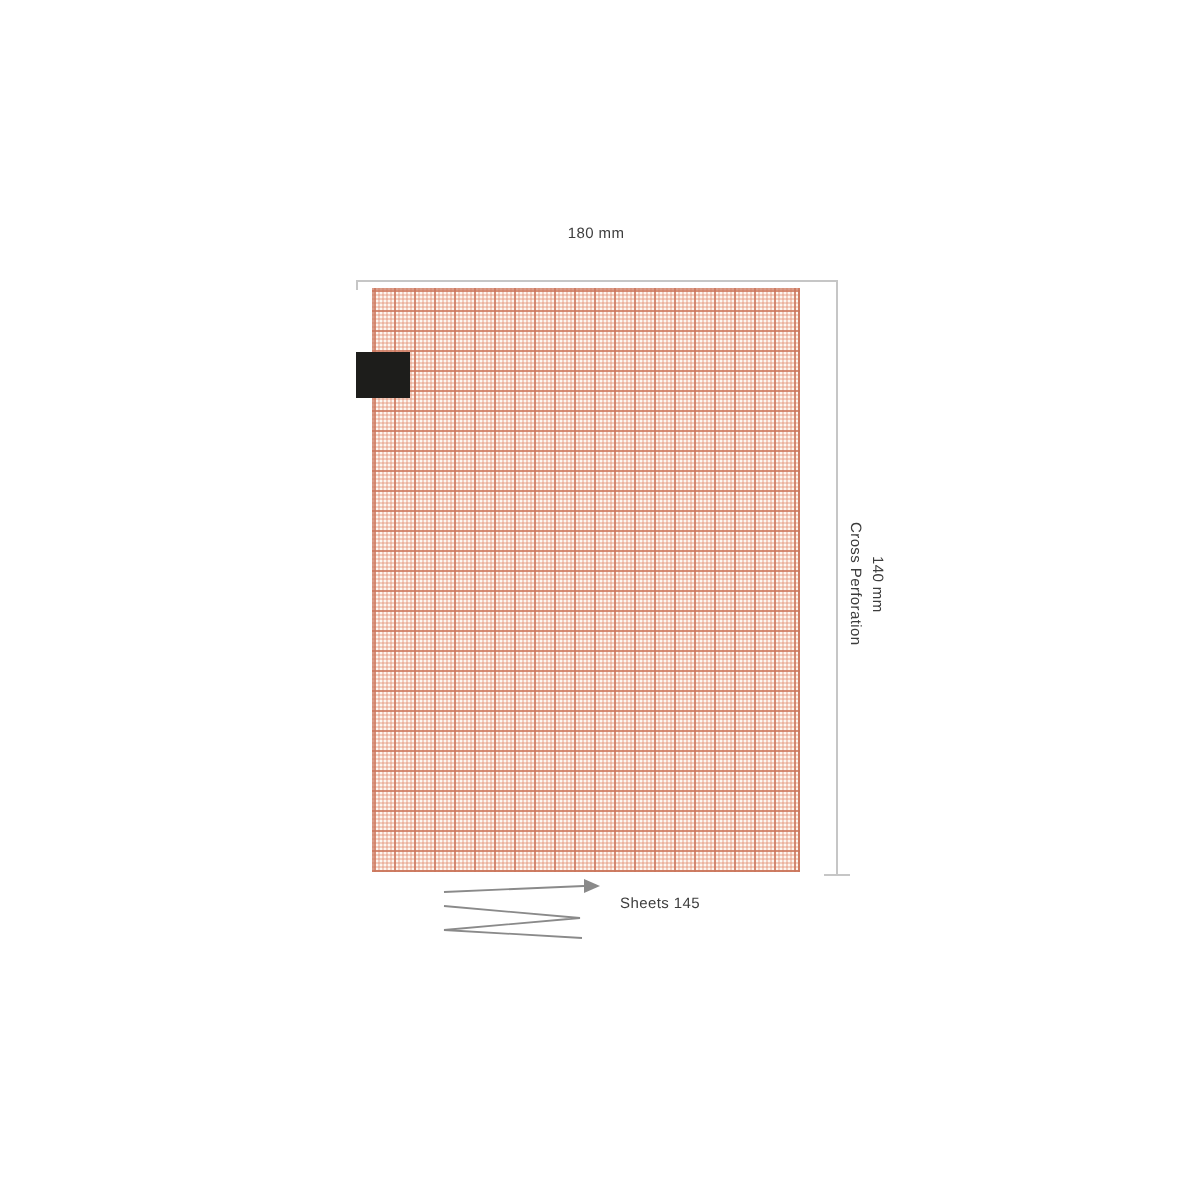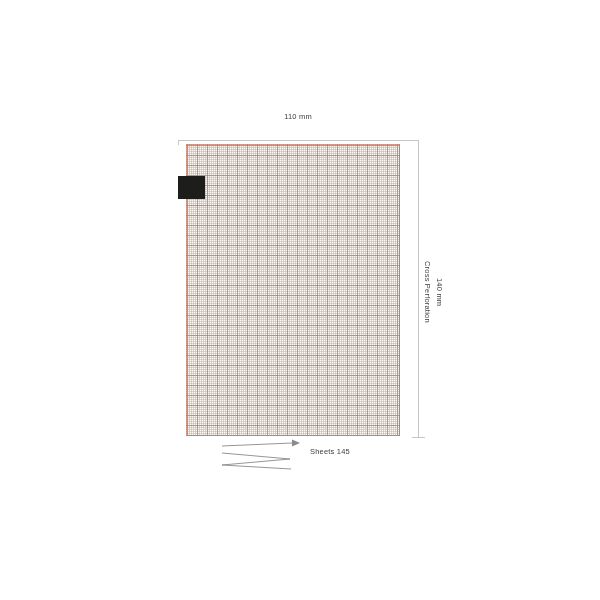--- a/index.html
+++ b/index.html
@@ -108,21 +108,21 @@
     top: 446px;
     white-space: nowrap;
   }
 </style>
 </head>
 <body>
 
 <div class="canvas">
 
   <div class="label width-label">
-    <div>110 mm</div>
+    <div>180 mm</div>
   </div>
   <div class="h-dim-line"></div>
 
   <div class="v-dim-line"></div>
   <div class="label cross-label">
     <div>Cross Perforation</div>
     <div>140 mm</div>
   </div>
 
   <div class="grid-paper"></div>

